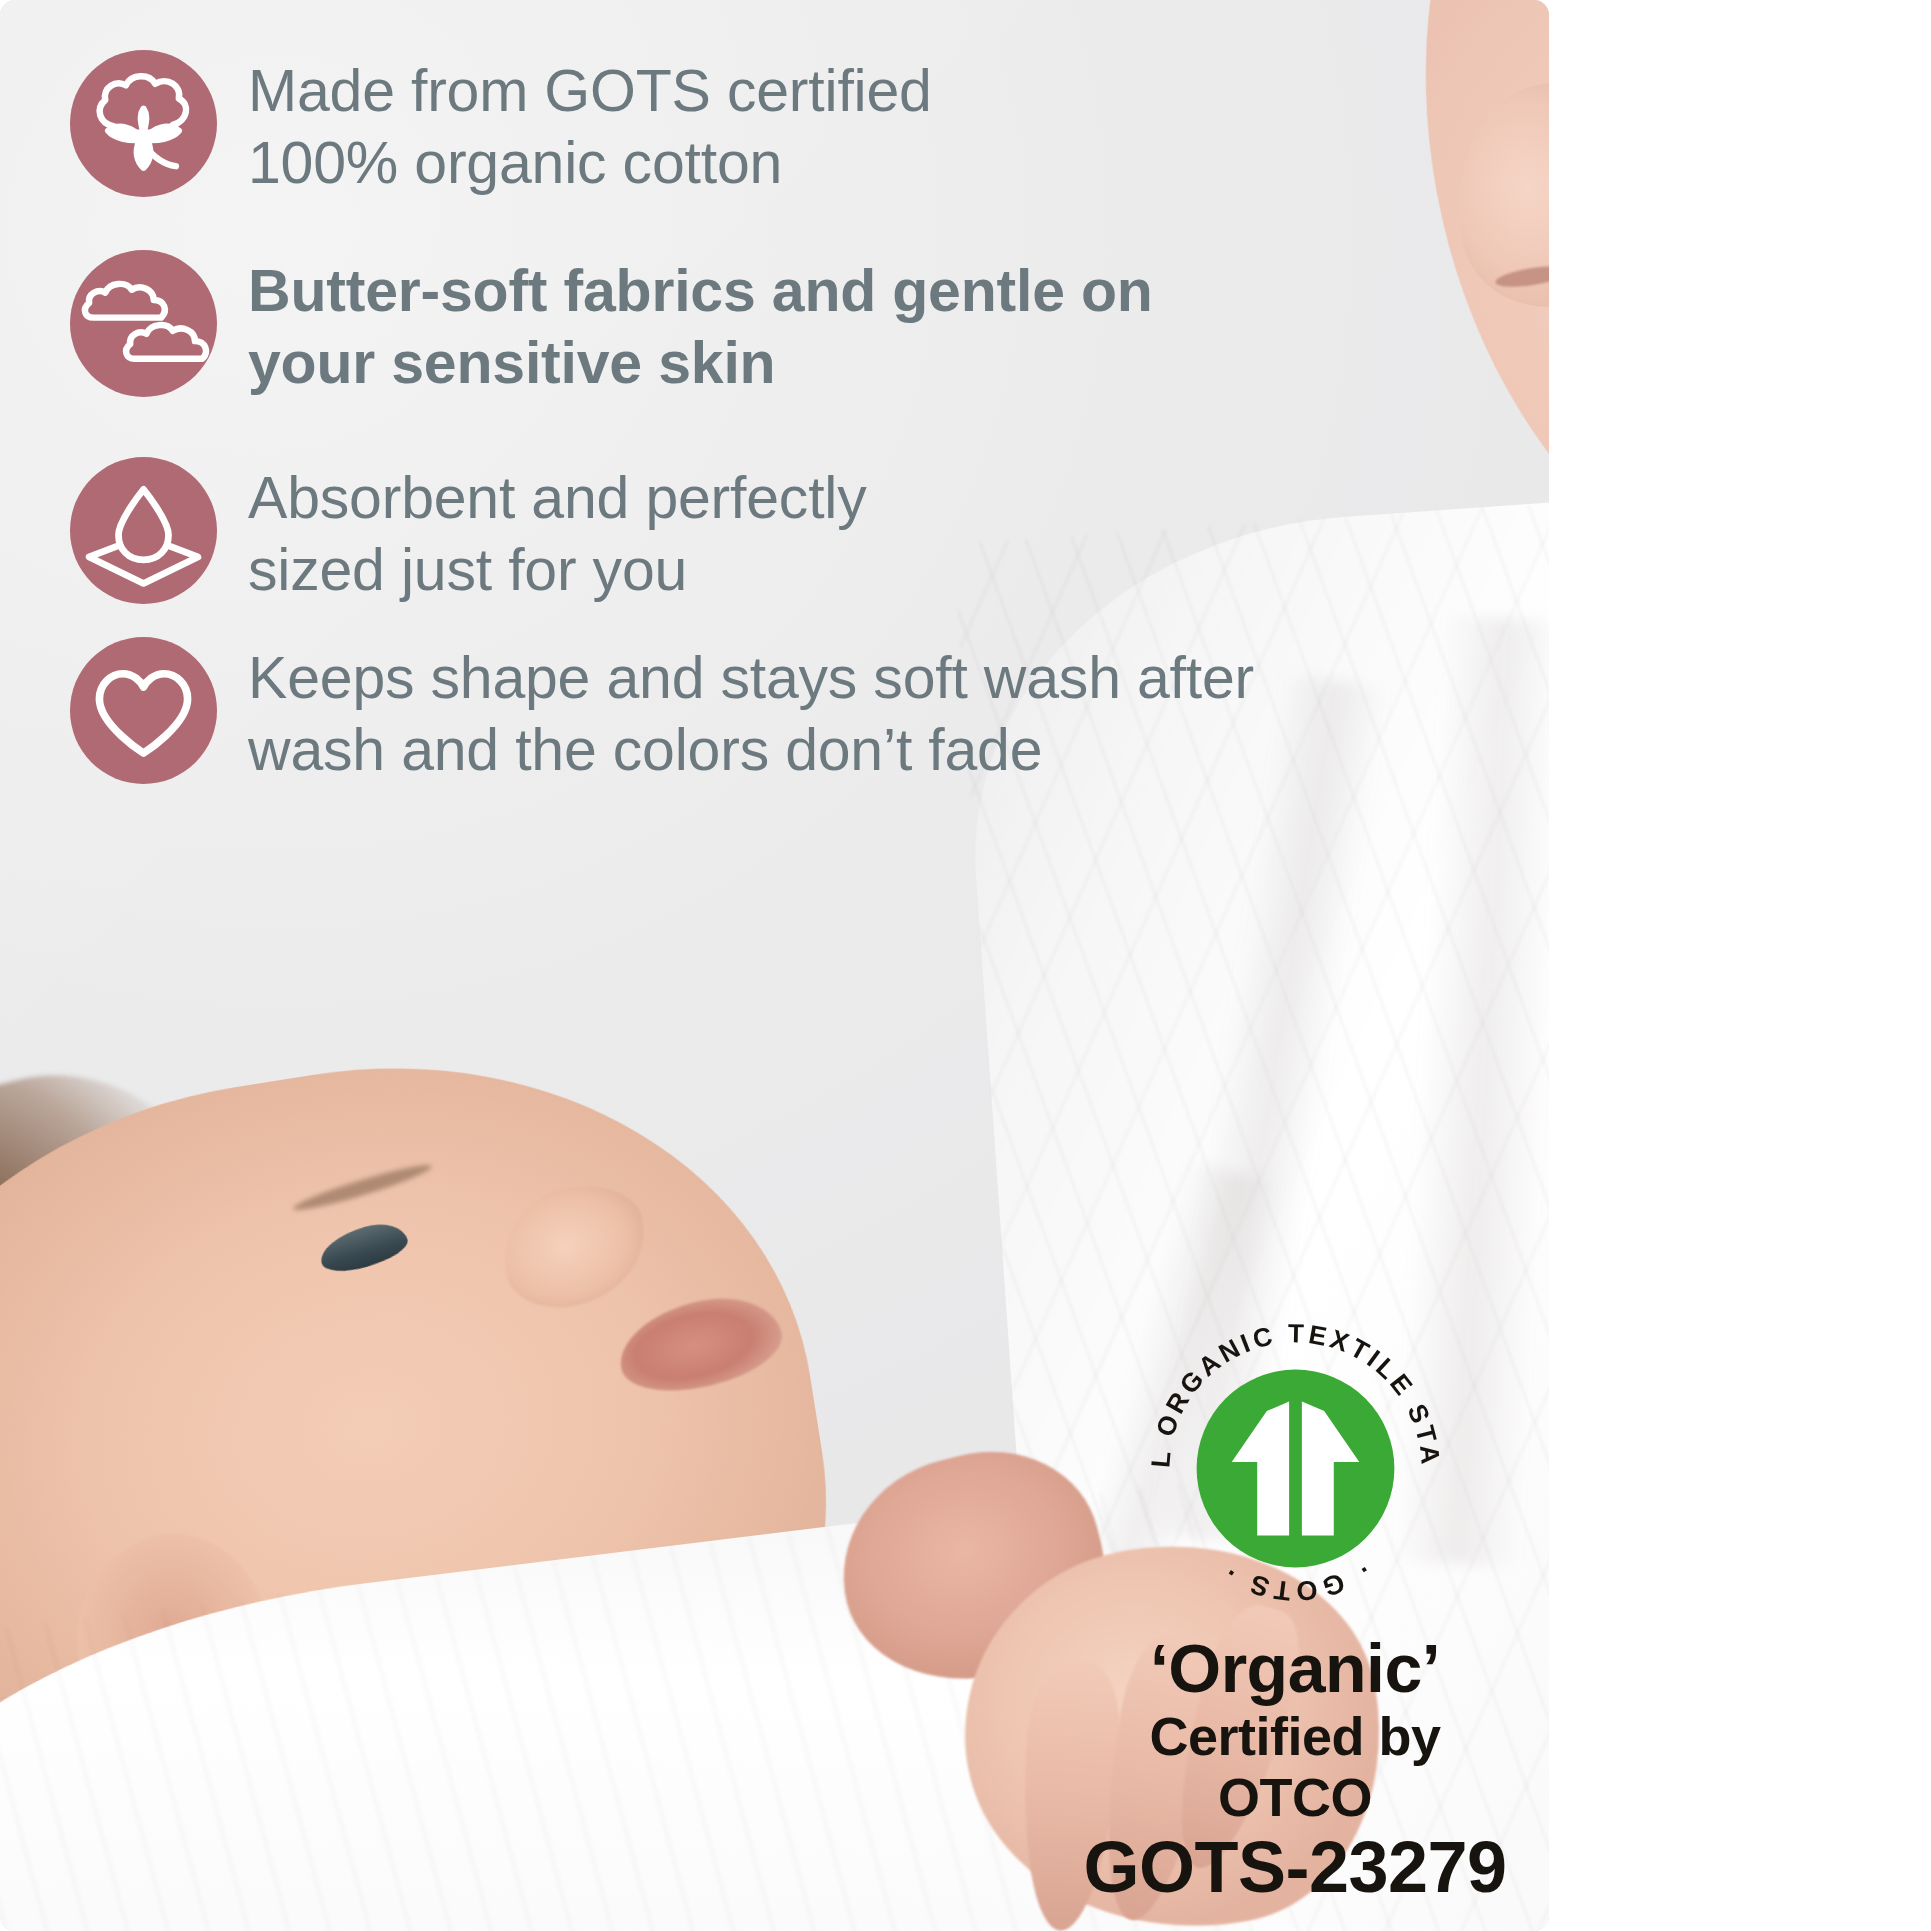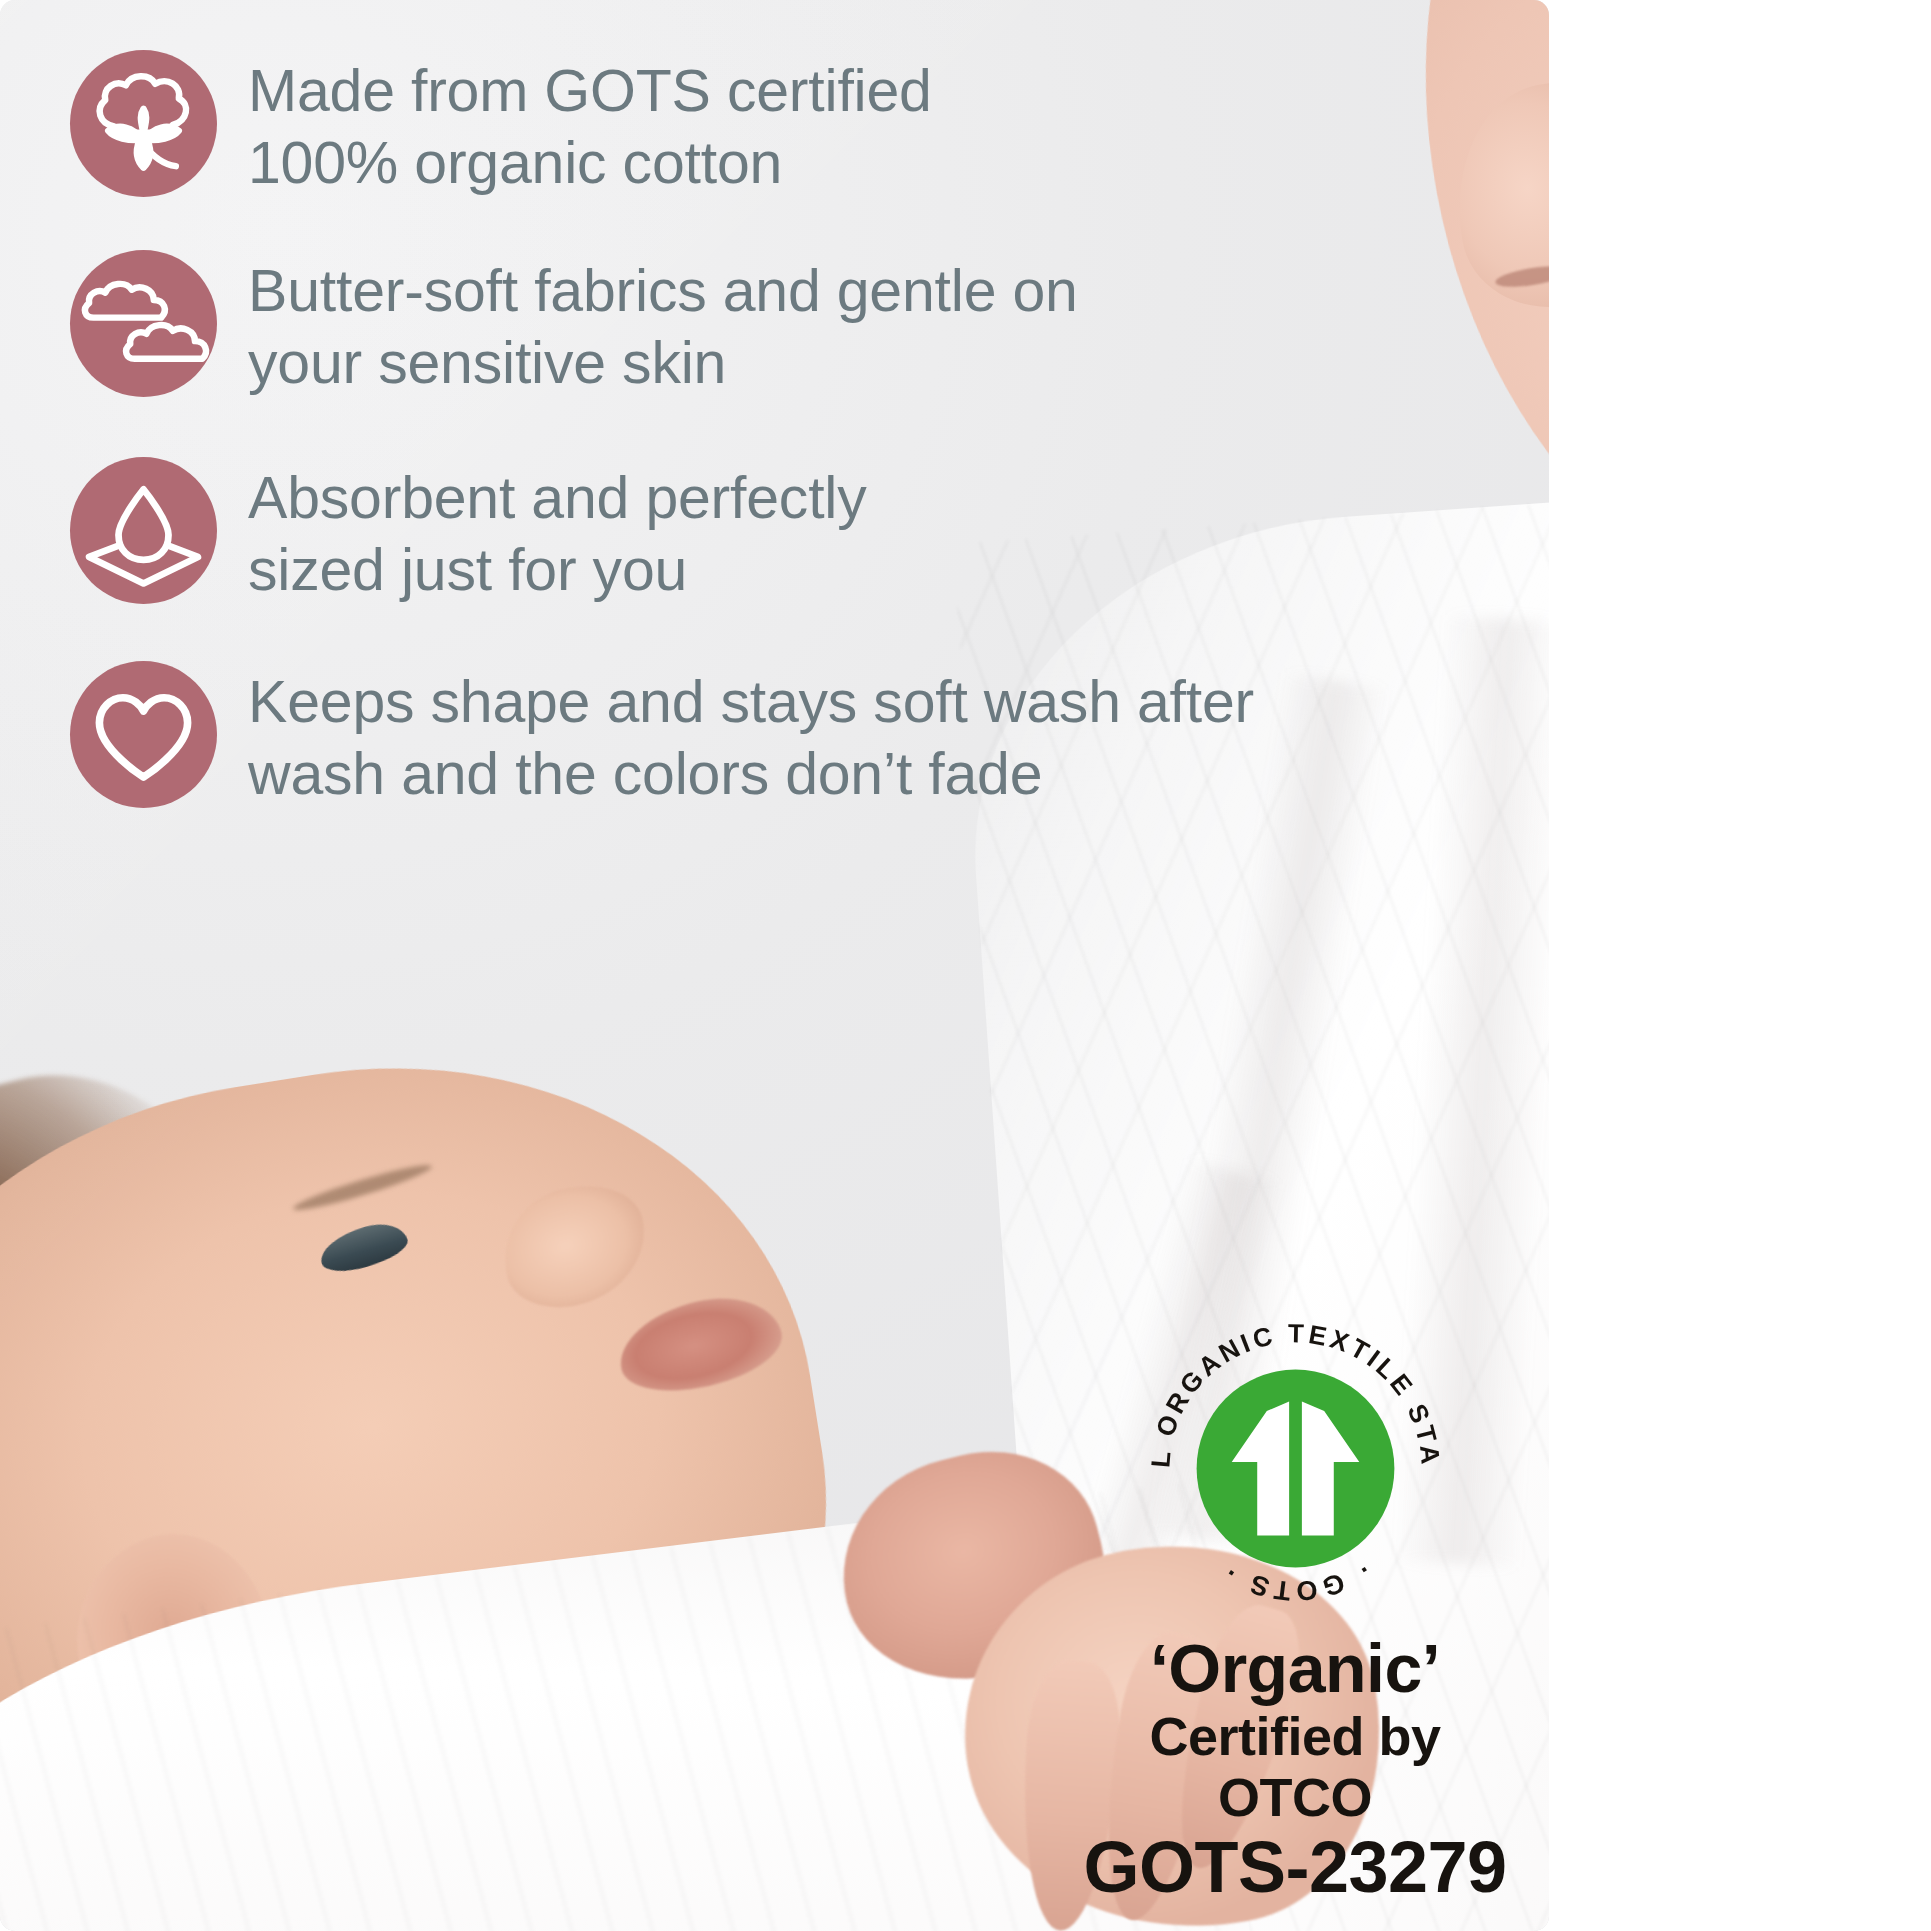--- a/index.html
+++ b/index.html
@@ -300,21 +300,21 @@
     line-height: 1.22;
     letter-spacing: -0.2px;
     font-weight: 400;
     white-space: pre-line;
     max-width: 1139px;
   }
 
   
   .feature.f-1 { margin-bottom: 50px; }
   .feature.f-2 { margin-bottom: 58px; }
-  .feature.f-3 { margin-bottom: 54px; }
+  .feature.f-3 { margin-bottom: 30px; }
 
   
   .gots {
     position: absolute;
     right: 27px;
     bottom: 23px;
     width: 454px;
     text-align: center;
   }
   .gots-seal {
@@ -394,21 +394,21 @@
 
     <div class="feature f-2">
       <div class="badge" style="background: rgb(176, 106, 115);">
         <svg width="147" height="147" viewBox="0 0 100 100">
           <g fill="none" stroke="#ffffff" stroke-width="4.4" stroke-linecap="round" stroke-linejoin="round">
             <path d="M16 46 C10 46 8 40 13 36 C12 30 19 26 24 29 C27 22 38 21 42 27 C48 23 57 27 57 34 C64 34 67 41 62 46 Z"></path>
             <path d="M44 74 C38 74 36 68 41 64 C40 58 47 54 52 57 C55 50 66 49 70 55 C76 51 85 55 85 62 C92 62 95 69 90 74 Z"></path>
           </g>
         </svg>
       </div>
-      <div class="feature-text" style="color: rgb(108, 122, 128);">Butter-soft fabrics and gentle on
+      <div class="feature-text" style="color: rgb(108, 122, 128); font-weight: bold;">Butter-soft fabrics and gentle on
 your sensitive skin</div>
     </div>
 
     <div class="feature f-3">
       <div class="badge" style="background: rgb(176, 106, 115);">
         <svg width="147" height="147" viewBox="0 0 100 100">
           <g fill="none" stroke="#ffffff" stroke-width="4.6" stroke-linecap="round" stroke-linejoin="round">
             <path d="M50 22 C50 22 33 43 33 53 C33 63 40 70 50 70 C60 70 67 63 67 53 C67 43 50 22 50 22 Z"></path>
             <path d="M34 60 L13 68 L50 86 L87 68 L66 60"></path>
           </g>

